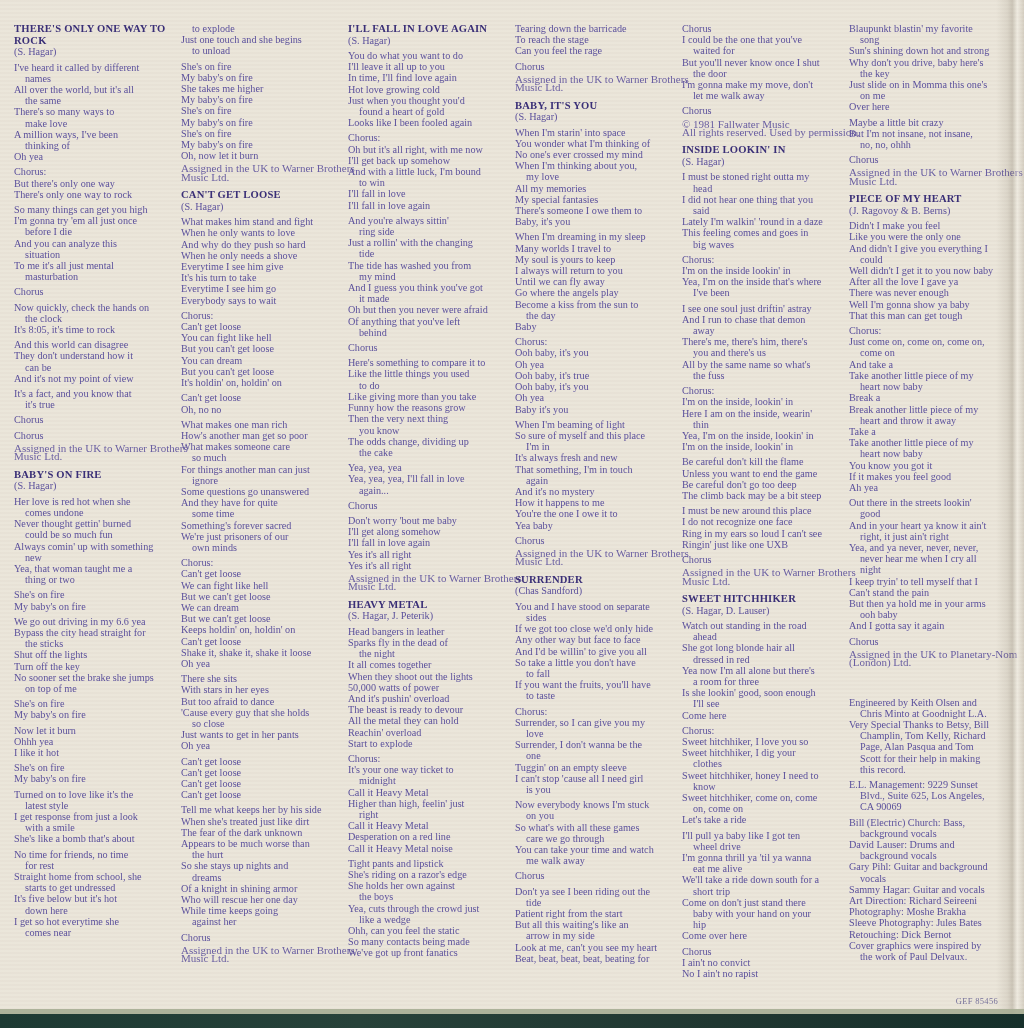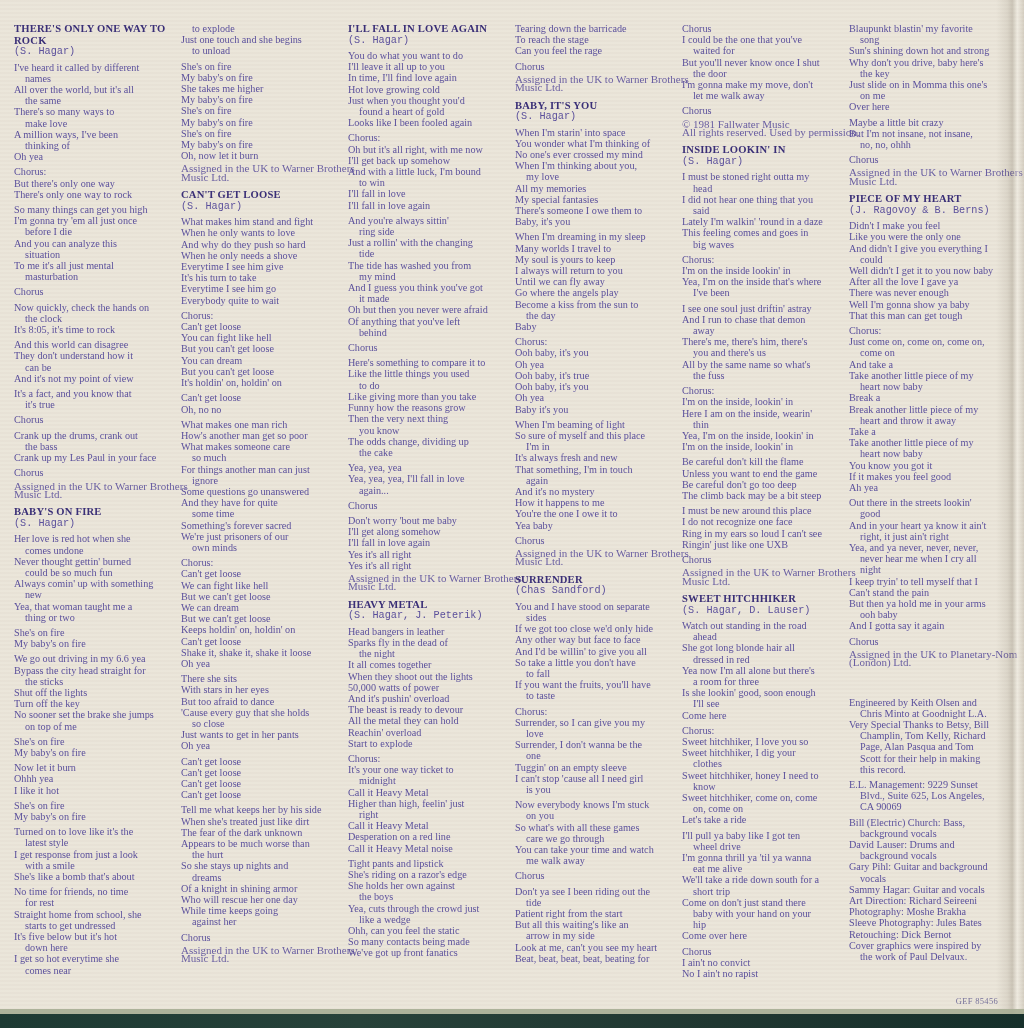--- a/index.html
+++ b/index.html
@@ -5,21 +5,21 @@
   html,body{margin:0;padding:0;}
   body{width:1024px;height:1028px;overflow:hidden;font-family:"Liberation Serif",serif;}
   #sheet{position:relative;width:1024px;height:1028px;background:var(--bg,#eae5d9);overflow:hidden;}
   #sheet::before{content:"";position:absolute;inset:0;pointer-events:none;
     background:repeating-linear-gradient(to bottom,rgba(160,130,130,0.035) 0 2px,rgba(255,255,255,0.03) 2px 4px);}
   #columns{position:absolute;left:14px;top:23px;right:0;bottom:22px;display:flex;}
   .col{width:152px;margin-right:15px;flex:0 0 auto;}
   .col:last-child{width:172px;margin-right:0;}
   .song-title{font-weight:700;font-size:10.6px;line-height:11.6px;letter-spacing:.2px;color:var(--heading,#3a2f77);margin-top:8px;}
   .col > .song-title:first-child{margin-top:0;}
-  .songwriter{font-size:10.2px;line-height:11.4px;color:var(--text,#5b509c);margin-bottom:4px;font-family:Liberation Mono, monospace;}
+  .songwriter{font-size:10.2px;line-height:11.4px;color:var(--text,#5b509c);margin-bottom:4px;}
   .stanza{margin:0 0 4px 0;}
   .credits-block{margin-top:30px;}
   .line{font-size:10.2px;line-height:11.2px;color:var(--text,#5b509c);white-space:pre;}
   .line.wrap{padding-left:11px;}
   .rights{margin:-1px 0 7px 0;}
   .rights .line{font-size:11px;line-height:8.4px;color:var(--fine,#6a5fa2);}
   #catalog{position:absolute;right:26px;bottom:22px;font-size:8.5px;letter-spacing:.3px;color:#76709a;}
   #right-edge{position:absolute;top:0;bottom:0;right:0;width:28px;pointer-events:none;
     background:linear-gradient(to right,rgba(0,0,0,0) 0%,rgba(90,78,58,0.10) 40%,rgba(90,78,58,0.22) 58%,rgba(246,243,235,0.35) 76%,rgba(90,78,58,0.15) 100%);}
   #edge-light{position:absolute;left:0;right:0;bottom:14px;height:5px;background:var(--band-light,#a6ad93);opacity:.9;}
@@ -73,25 +73,20 @@
           <div class="line">And it's not my point of view</div>
         </div>
         <div class="stanza">
           <div class="line">It's a fact, and you know that</div>
           <div class="line wrap">it's true</div>
         </div>
         <div class="stanza">
           <div class="line">Chorus</div>
         </div>
         <div class="stanza">
-          <div class="line">Crank up the drums, crank out</div>
-          <div class="line wrap">the bass</div>
-          <div class="line">Crank up my Les Paul in your face</div>
-        </div>
-        <div class="stanza">
           <div class="line">Chorus</div>
         </div>
         <div class="rights">
           <div class="line">Assigned in the UK to Warner Brothers</div>
           <div class="line">Music Ltd.</div>
         </div>
         <div class="song-title">BABY'S ON FIRE</div>
         <div class="songwriter">(S. Hagar)</div>
         <div class="stanza">
           <div class="line">Her love is red hot when she</div>
@@ -171,21 +166,21 @@
         <div class="song-title">CAN'T GET LOOSE</div>
         <div class="songwriter">(S. Hagar)</div>
         <div class="stanza">
           <div class="line">What makes him stand and fight</div>
           <div class="line">When he only wants to love</div>
           <div class="line">And why do they push so hard</div>
           <div class="line">When he only needs a shove</div>
           <div class="line">Everytime I see him give</div>
           <div class="line">It's his turn to take</div>
           <div class="line">Everytime I see him go</div>
-          <div class="line">Everybody quite to wait</div>
+          <div class="line">Everybody says to wait</div>
         </div>
         <div class="stanza">
           <div class="line">Chorus:</div>
           <div class="line">Can't get loose</div>
           <div class="line">You can fight like hell</div>
           <div class="line">But you can't get loose</div>
           <div class="line">You can dream</div>
           <div class="line">But you can't get loose</div>
           <div class="line">It's holdin' on, holdin' on</div>
         </div>

